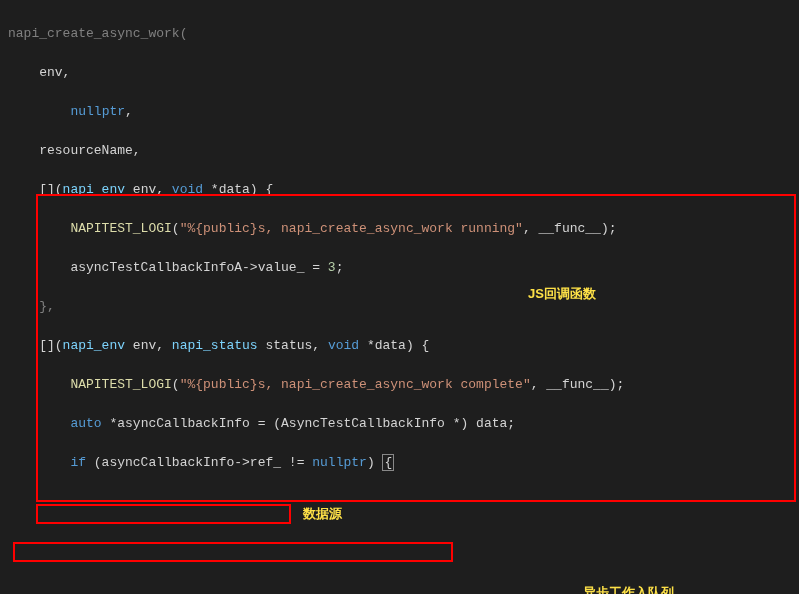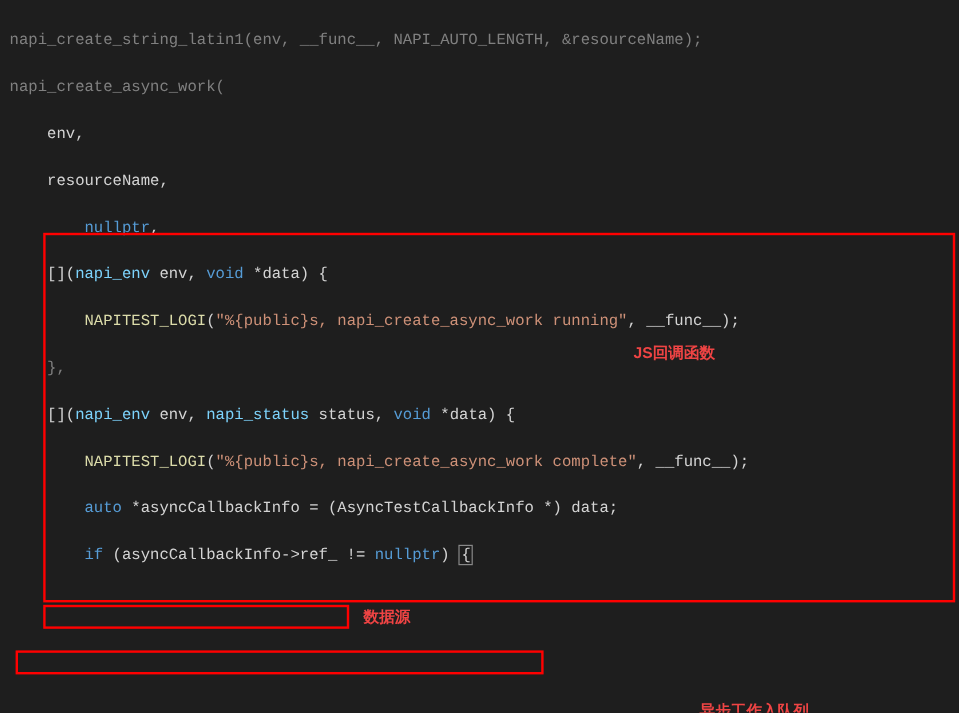--- a/index.html
+++ b/index.html
@@ -22,39 +22,39 @@
   .str { color: #ce9178; }
   .num { color: #b5cea8; }
   .dim { color: #808080; }
   .annotation-box {
     position: absolute;
     border: 2px solid #ff0000;
     pointer-events: none;
   }
   .annotation-label {
     position: absolute;
-    color: #ef4444;
+    color: #fde047;
     font-family: sans-serif;
     font-size: 13px;
     font-weight: bold;
     pointer-events: none;
   }
   .bracket-hl { border: 1px solid #888; padding: 0 1px; }
 </style>
 </head>
 <body>
 
 <div class="code-container">
-<span class="line"><span class="fn dim">napi_create_string_latin1</span><span class="dim">(env, __func__, NAPI_AUTO_LENGTH, &amp;resourceName);</span></span>
 <span class="line"><span class="fn dim">napi_create_async_work</span><span class="dim">(</span></span>
 <span class="line"><span>    env,</span></span>
+<span class="line"><span>    </span><span class="kw">    nullptr</span><span>,</span></span>
 <span class="line"><span>    resourceName,</span></span>
-<span class="line"><span>    </span><span class="kw">    nullptr</span><span>,</span></span>
 <span class="line"><span>    [](</span><span class="type">napi_env</span><span> env, </span><span class="kw">void</span><span> *data) {</span></span>
 <span class="line"><span class="fn">        NAPITEST_LOGI</span><span>(</span><span class="str">"%{public}s, napi_create_async_work running"</span><span>, __func__);</span></span>
+<span class="line"><span>        asyncTestCallbackInfoA-&gt;value_ = </span><span class="num">3</span><span>;</span></span>
 <span class="line"><span class="dim">    },</span></span>
 <span class="line"><span>    [](</span><span class="type">napi_env</span><span> env, </span><span class="type">napi_status</span><span> status, </span><span class="kw">void</span><span> *data) {</span></span>
 <span class="line"><span class="fn">        NAPITEST_LOGI</span><span>(</span><span class="str">"%{public}s, napi_create_async_work complete"</span><span>, __func__);</span></span>
 <span class="line"><span class="kw">        auto</span><span> *asyncCallbackInfo = (AsyncTestCallbackInfo *) data;</span></span>
 <span class="line"><span class="kw">        if</span><span> (asyncCallbackInfo-&gt;ref_ != </span><span class="kw">nullptr</span><span>) </span><span class="bracket-hl">{</span></span>
 
 
 
 
 

